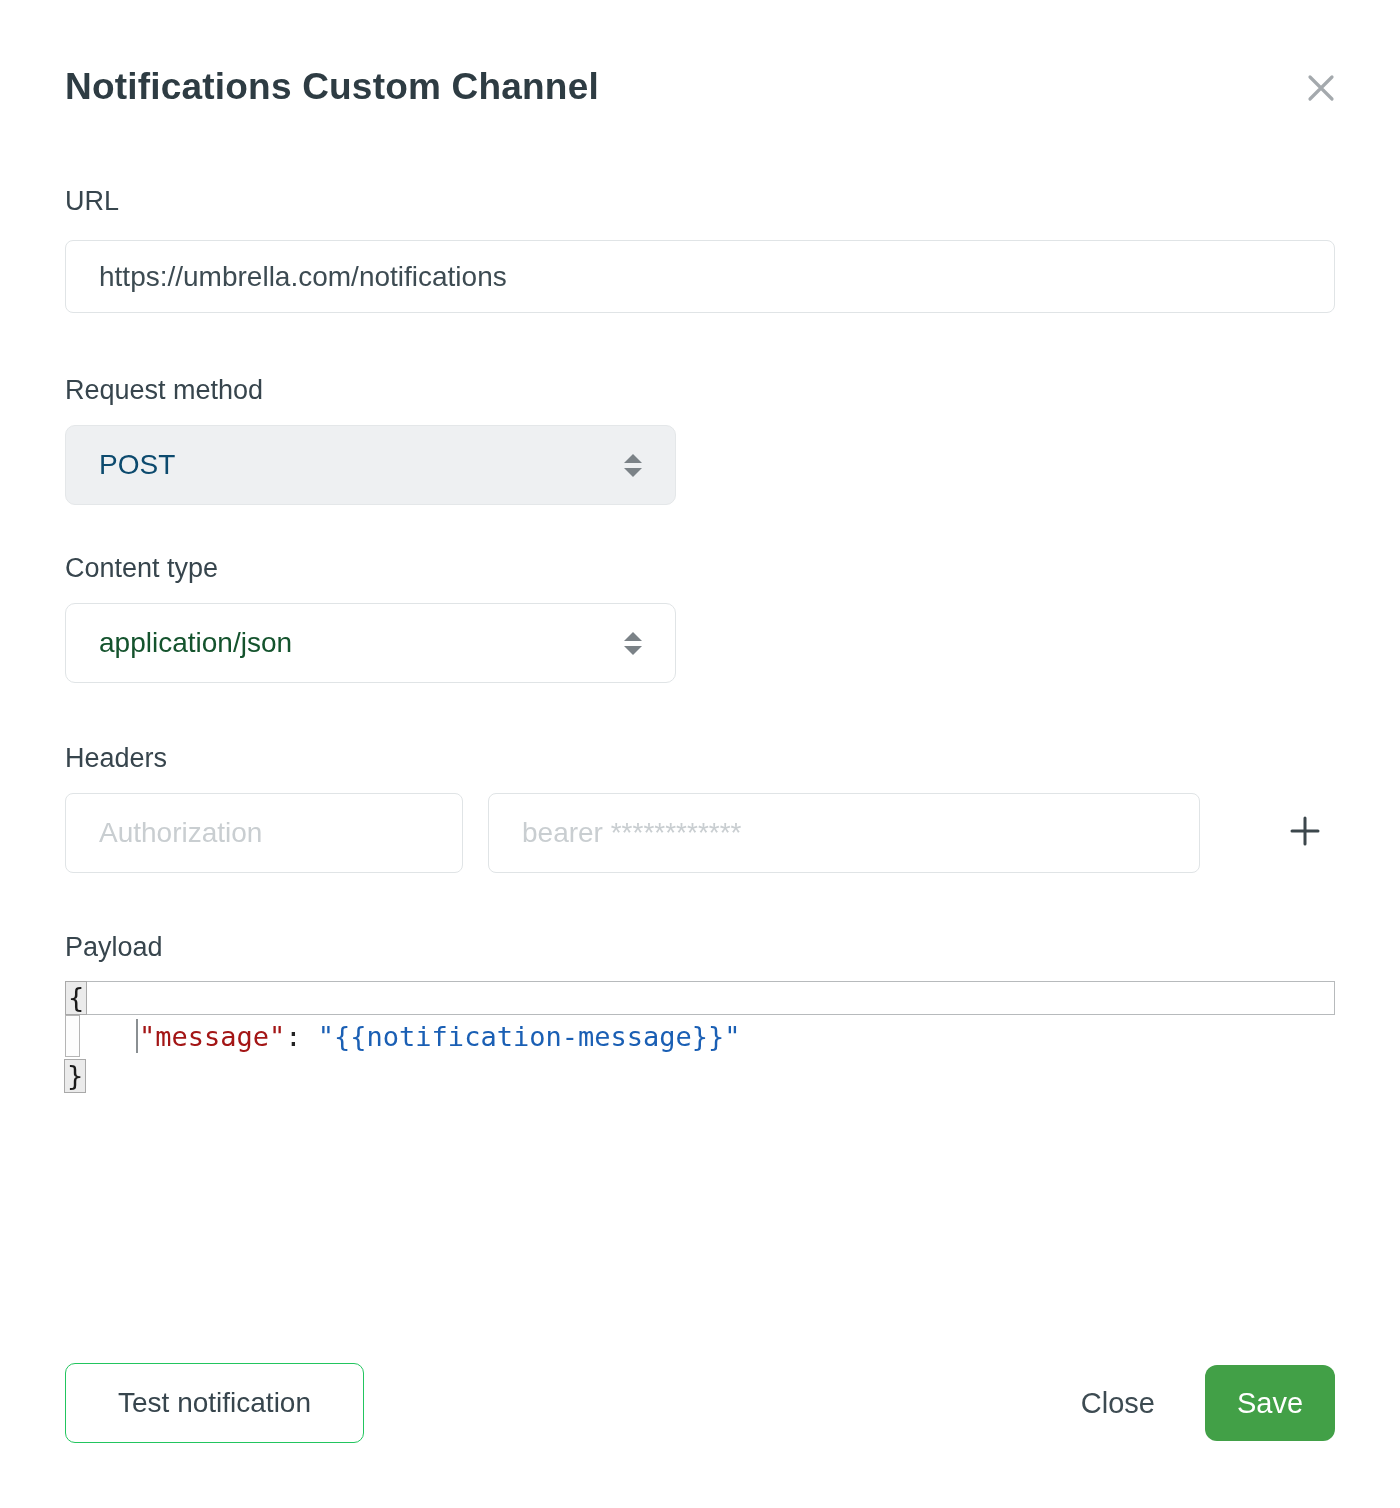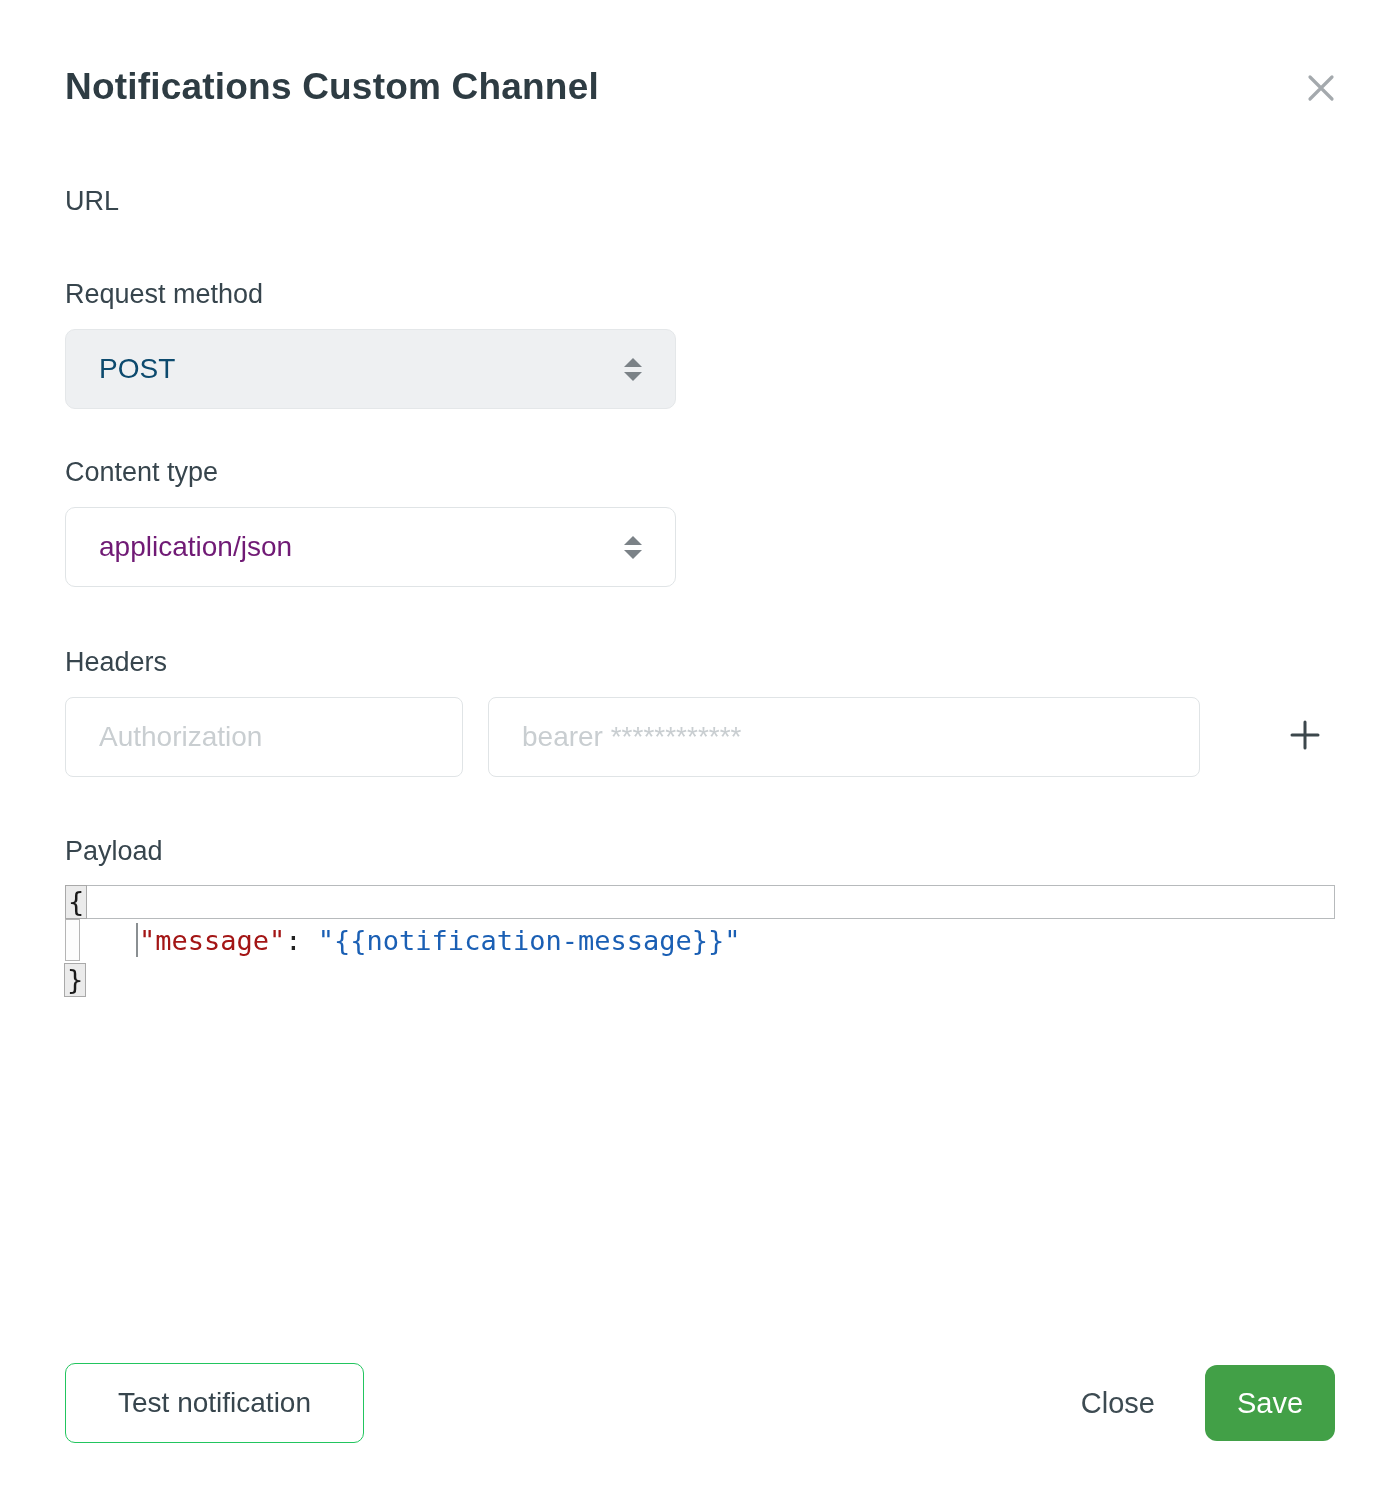--- a/index.html
+++ b/index.html
@@ -67,21 +67,21 @@
   .select {
     margin-top: 19px;
     height: 80px;
     border: 1px solid #e0e4e6;
     border-radius: 10px;
     background: #ffffff;
     display: flex;
     align-items: center;
     padding: 0 33px;
     font-size: 28px;
-    color: #701a75;
+    color: #14532d;
     cursor: pointer;
     user-select: none;
   }
   .select.disabled {
     background: #eef0f2;
     border-color: #e4e7e9;
     color: #0c4a6e;
     cursor: default;
   }
   .select .sel-text { flex: 1; }
@@ -205,20 +205,21 @@
       <span>
         <svg width="40" height="40" viewBox="0 0 40 40">
           <path d="M9 9 L31 31 M31 9 L9 31" stroke="#a4a9ad" stroke-width="3.2" stroke-linecap="round" fill="none"></path>
         </svg>
       </span>
     </button>
   </div>
 
   <div class="url-section">
     <label class="field-label">URL</label>
+    <input class="text-input" type="text" value="https://umbrella.com/notifications" style="">
   </div>
 
   <div class="two-col">
     <div class="col">
       <label class="field-label">Request method</label>
       <div class="select disabled">
         <span class="sel-text">POST</span>
         <span class="arrows">
           <span class="tri-up"></span>
             <span class="tri-down"></span>

